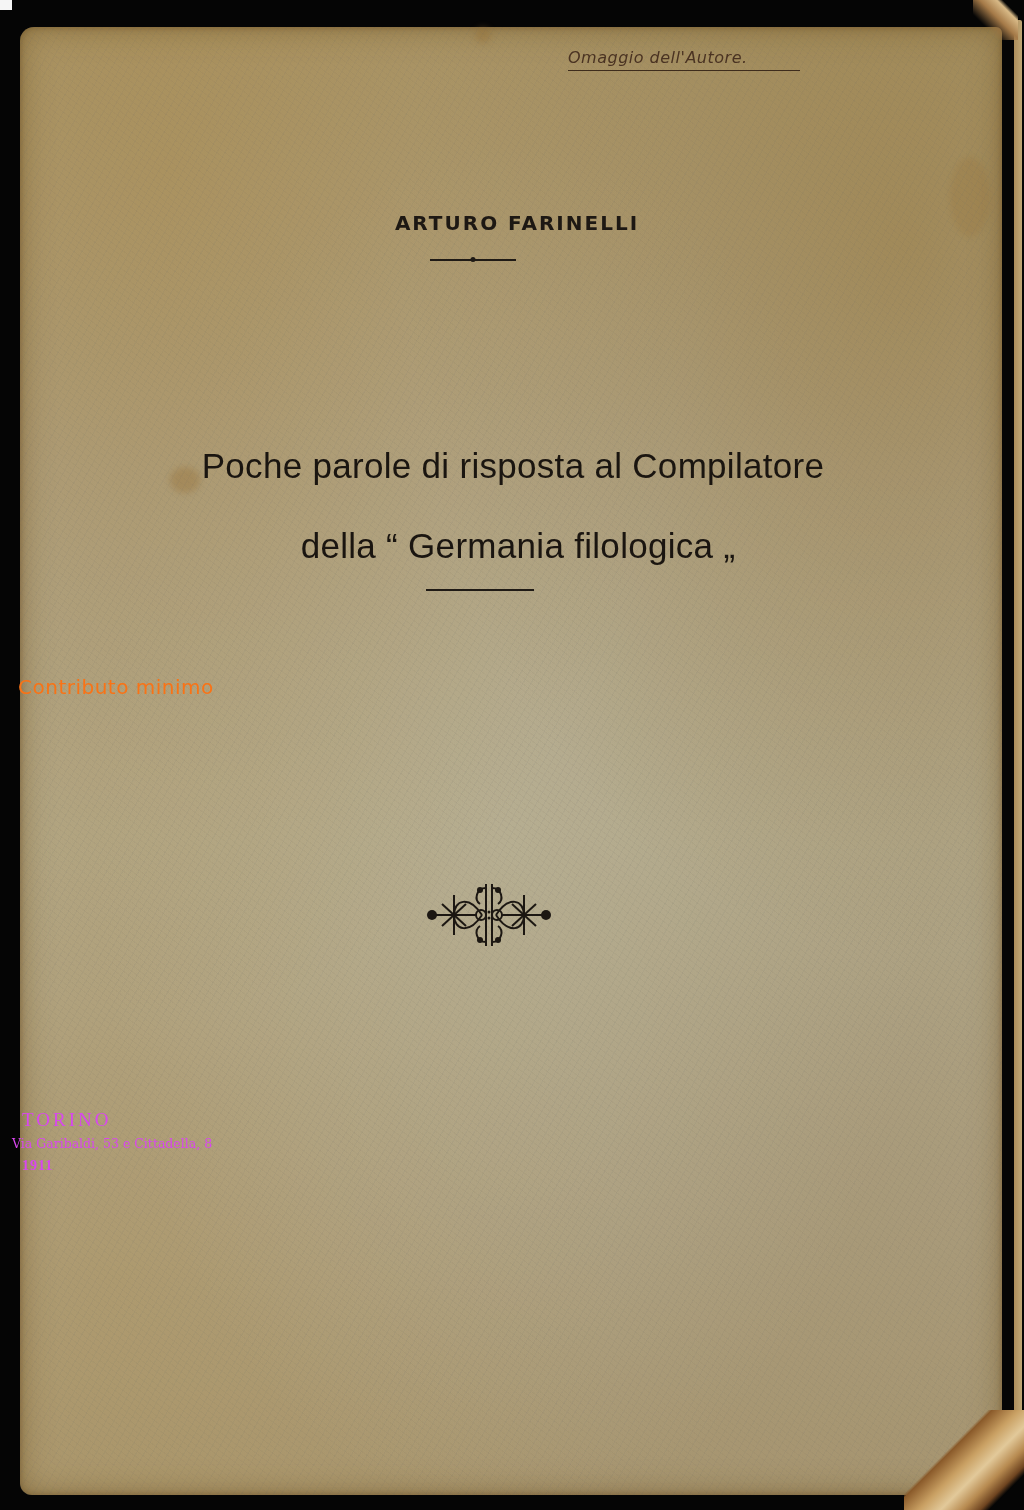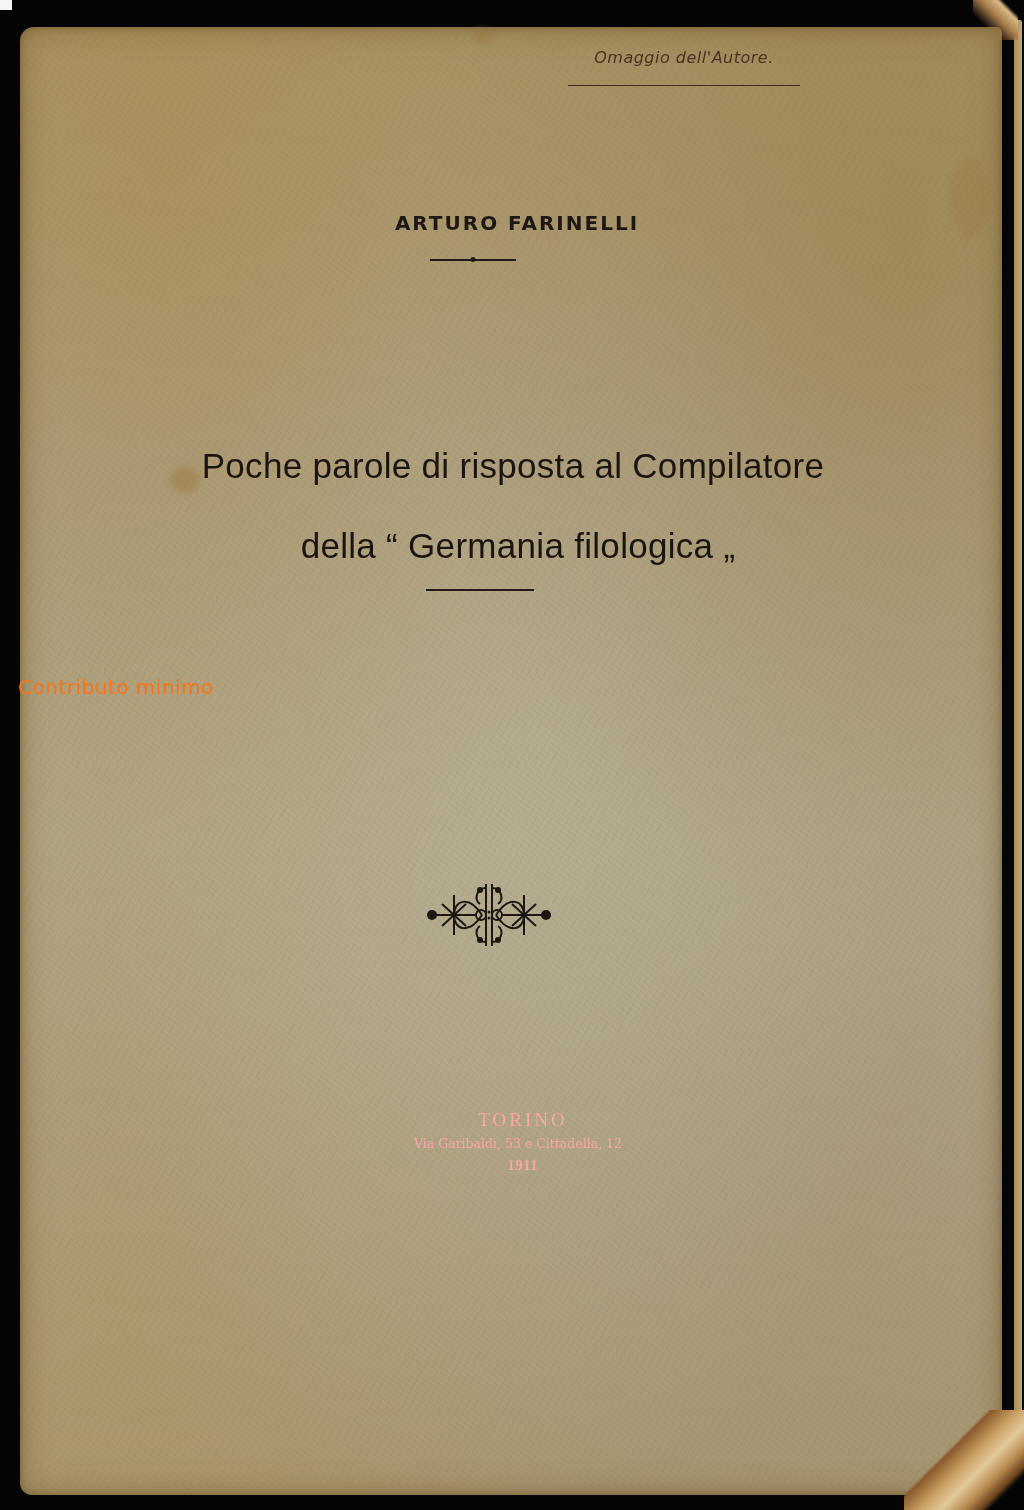--- a/index.html
+++ b/index.html
@@ -54,23 +54,23 @@
       filter: blur(3px);
     }
     .dedication {
       position: absolute; left: 568px; top: 48px;
       width: 232px;
       font-family: "DejaVu Sans", sans-serif;
       font-style: italic;
       font-size: 16px;
       color: #4a3322;
       letter-spacing: 0.5px;
-      text-align: center;
+      text-align: left;
       border-bottom: 1.5px solid #3e2c1c;
-      padding-bottom: 18px;
+      padding-bottom: 3px;
     }
     .author {
       position: absolute; left: 0; right: 0; top: 211px;
       text-align: center;
       font-family: "DejaVu Sans", sans-serif;
       font-weight: bold;
       font-size: 20px;
       letter-spacing: 2px;
       color: #1d1813;
       padding-left: 10px;
@@ -102,23 +102,23 @@
       color: #f97316;
       letter-spacing: 0.5px;
     }
     .subtitle .line1 { padding-left: 18px; }
     .subtitle .line2 { padding-left: 22px; }
     .ornament {
       position: absolute; left: 424px; top: 880px; width: 130px; height: 70px;
     }
     .imprint {
       position: absolute; left: 0; right: 0; top: 1107px;
-      text-align: center;
+      text-align: left;
       font-family: "Liberation Serif", serif;
-      color: #fca5a5;
+      color: #d946ef;
     }
     .imprint .city {
       font-size: 19px; letter-spacing: 3px; line-height: 26px;
       padding-left: 22px;
     }
     .imprint .printer {
       font-size: 14px; letter-spacing: 1px; font-variant: small-caps;
       line-height: 22px; padding-left: 6px;
     }
     .imprint .address {
@@ -190,15 +190,15 @@
     <circle cx="65" cy="38" r="1.5"></circle>
     <circle cx="56" cy="10" r="3"></circle>
     <circle cx="74" cy="10" r="3"></circle>
     <circle cx="56" cy="60" r="3"></circle>
     <circle cx="74" cy="60" r="3"></circle>
   </g>
 </svg>
 
 <div class="imprint">
   <div class="city">TORINO</div>
-  <div class="address">Via Garibaldi, 53 e Cittadella, 12</div>
+  <div class="address">Via Garibaldi, 53 e Cittadella, 8</div>
   <div class="year">1911</div>
 </div>
 
 </body></html>

